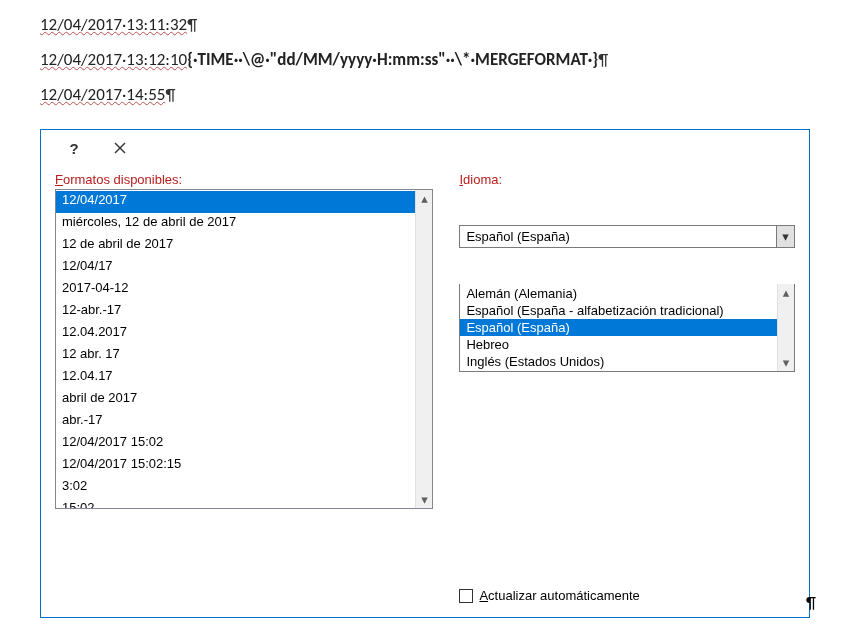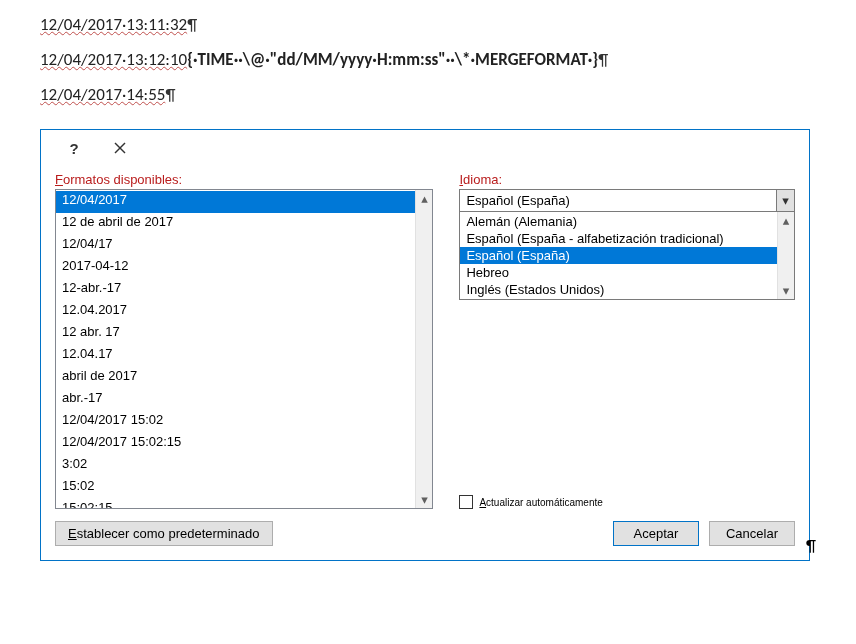--- a/index.html
+++ b/index.html
@@ -63,21 +63,21 @@
   .tbtn.close svg line { stroke: #333; stroke-width: 1.4; }
 
   .body {
     padding: 6px 14px 14px 14px;
   }
   .cols {
     display: flex;
     gap: 26px;
   }
   .col-left { flex: 1 1 53%; display:flex; flex-direction:column; }
-  .col-right { flex: 1 1 47%; display:flex; flex-direction:column; }
+  .col-right { flex: 1 1 47%; display:flex; flex-direction:column;gap:36px; }
 
   .lbl {
     font-size: 13px;
     margin: 0 0 2px 0;
     color: #b91c1c;
   }
   .underline-accel { text-decoration: underline; }
 
   .listbox {
     border: 1px solid #828790;
@@ -159,21 +159,21 @@
     width: 17px;
     background: #f0f0f0;
     border-left: 1px solid #e1e1e1;
     display:flex; flex-direction:column;
   }
 
   .checkbox-row {
     margin-top: auto;
     padding-top: 180px;
     display:flex; align-items:center; gap:6px;
-    font-size:10px;
+    font-size:13px;
   }
   .chkbox {
     width:14px; height:14px;
     border:1px solid #333;
     background:#fff;
   }
 
   .footer {
     display:flex;
     margin-top: 12px;
@@ -222,20 +222,21 @@
     </div>
   </div>
 
   <div class="body">
     <div class="cols">
       <div class="col-left">
         <div class="lbl"><span class="underline-accel">F</span><span>ormatos disponibles:</span></div>
         <div class="listbox">
           <div class="list-inner" id="formats-list">
               <div class="list-item selected">12/04/2017</div>
+              <div class="list-item">miércoles, 12 de abril de 2017</div>
               <div class="list-item">12 de abril de 2017</div>
               <div class="list-item">12/04/17</div>
               <div class="list-item">2017-04-12</div>
               <div class="list-item">12-abr.-17</div>
               <div class="list-item">12.04.2017</div>
               <div class="list-item">12 abr. 17</div>
               <div class="list-item">12.04.17</div>
               <div class="list-item">abril de 2017</div>
               <div class="list-item">abr.-17</div>
               <div class="list-item">12/04/2017 15:02</div>
@@ -275,24 +276,16 @@
           </div>
         </div>
 
         <div class="checkbox-row">
           <div class="chkbox"></div>
           <span><span class="underline-accel">A</span><span>ctualizar automáticamente</span></span>
         </div>
       </div>
     </div>
 
-    <div class="footer">
-      <div class="wbtn"><span class="underline-accel">E</span><span>stablecer como predeterminado</span></div>
-      <div class="footer-spacer"></div>
-      <div class="footer-right">
-        <div class="wbtn primary">Aceptar</div>
-        <div class="wbtn">Cancelar</div>
-      </div>
-    </div>
   </div>
 </div>
 
 <div class="outside-pilcrow">¶</div>
 
 </body></html>

